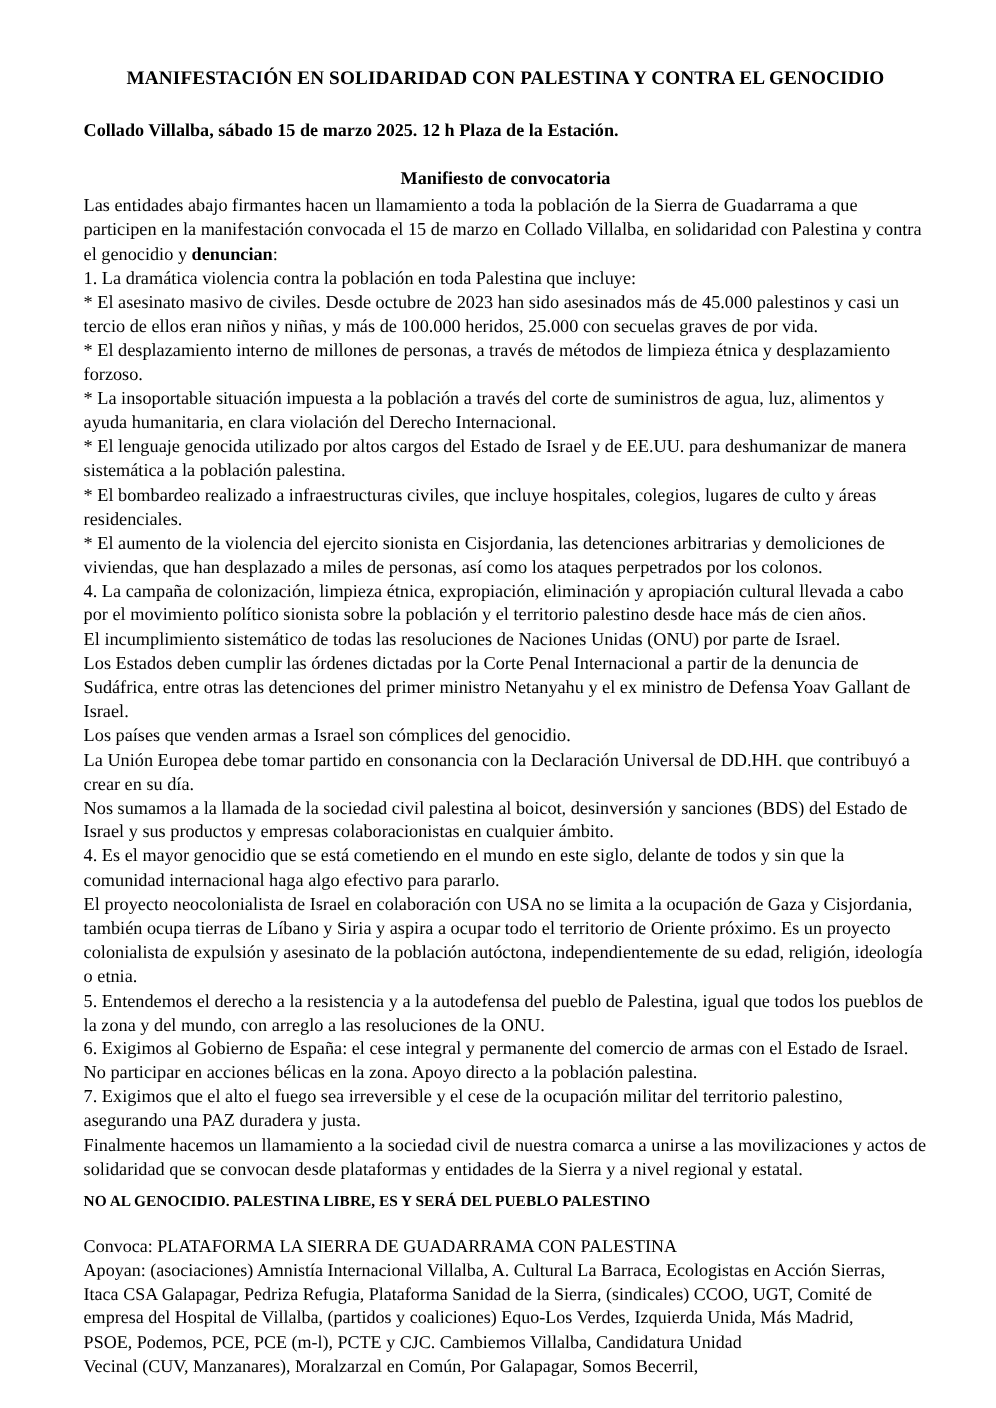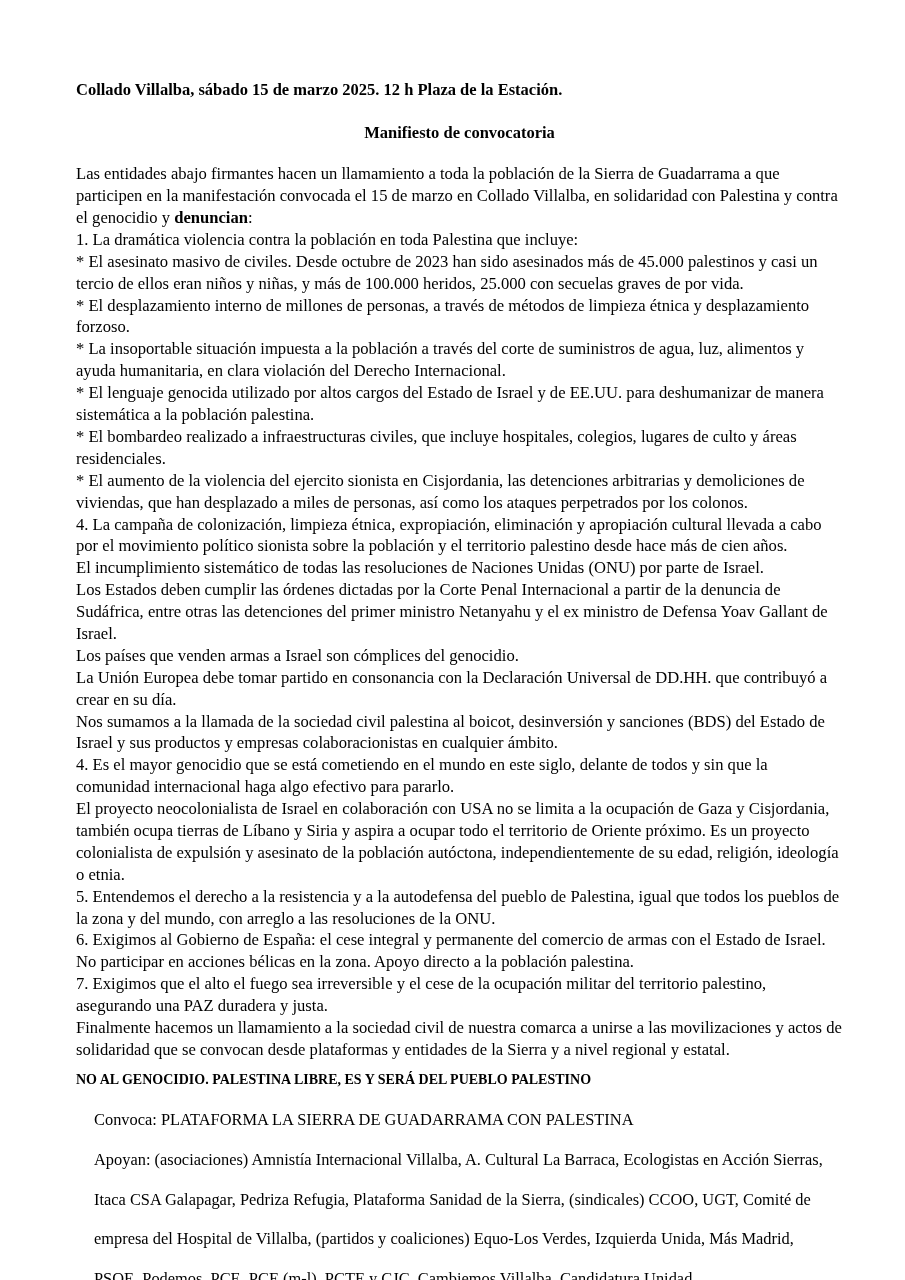--- a/index.html
+++ b/index.html
@@ -36,49 +36,50 @@
     line-height: 1.25;
   }
   .manifesto-heading {
     text-align: center;
     font-weight: bold;
     font-size: 16.5px;
     margin: 22px 0 0 0;
     line-height: 1.25;
   }
   .body-block {
-    margin-top: 20px;
+    margin-top: 4px;
   }
   .para {
     font-size: 16.6px;
     line-height: 1.32;
     margin: 0;
     text-align: left;
   }
   .para b { font-weight: bold; }
   .closing-slogan {
     font-weight: bold;
     font-size: 14px;
     line-height: 1.3;
     margin: 10px 0 0 0;
   }
   .support-block {
     margin-top: 20px;
   }
   .support-line {
     font-size: 16.4px;
     line-height: 1.33;
-    margin: 18px;
+    margin: 0;
   }
 </style>
 </head>
 <body>
 
 <div class="page">
 
+  <h1 class="doc-title">MANIFESTACIÓN EN SOLIDARIDAD CON PALESTINA Y CONTRA EL GENOCIDIO</h1>
 
   <p class="subtitle">Collado Villalba, sábado 15 de marzo 2025. 12 h Plaza de la Estación.</p>
 
   <p class="manifesto-heading">Manifiesto de convocatoria</p>
 
   <div class="body-block">
     <p class="para"><span>Las entidades abajo firmantes hacen un llamamiento a toda la población de la Sierra de Guadarrama a que participen en la manifestación convocada el 15 de marzo en Collado Villalba, en solidaridad con Palestina y contra el genocidio y </span><b>denuncian</b><span>:</span></p>
     <p class="para">1. La dramática violencia contra la población en toda Palestina que incluye:</p>
     <p class="para">* El asesinato masivo de civiles. Desde octubre de 2023 han sido asesinados más de 45.000 palestinos y casi un tercio de ellos eran niños y niñas, y más de 100.000 heridos, 25.000 con secuelas graves de por vida.</p>
     <p class="para">* El desplazamiento interno de millones de personas, a través de métodos de limpieza étnica y desplazamiento forzoso.</p>

